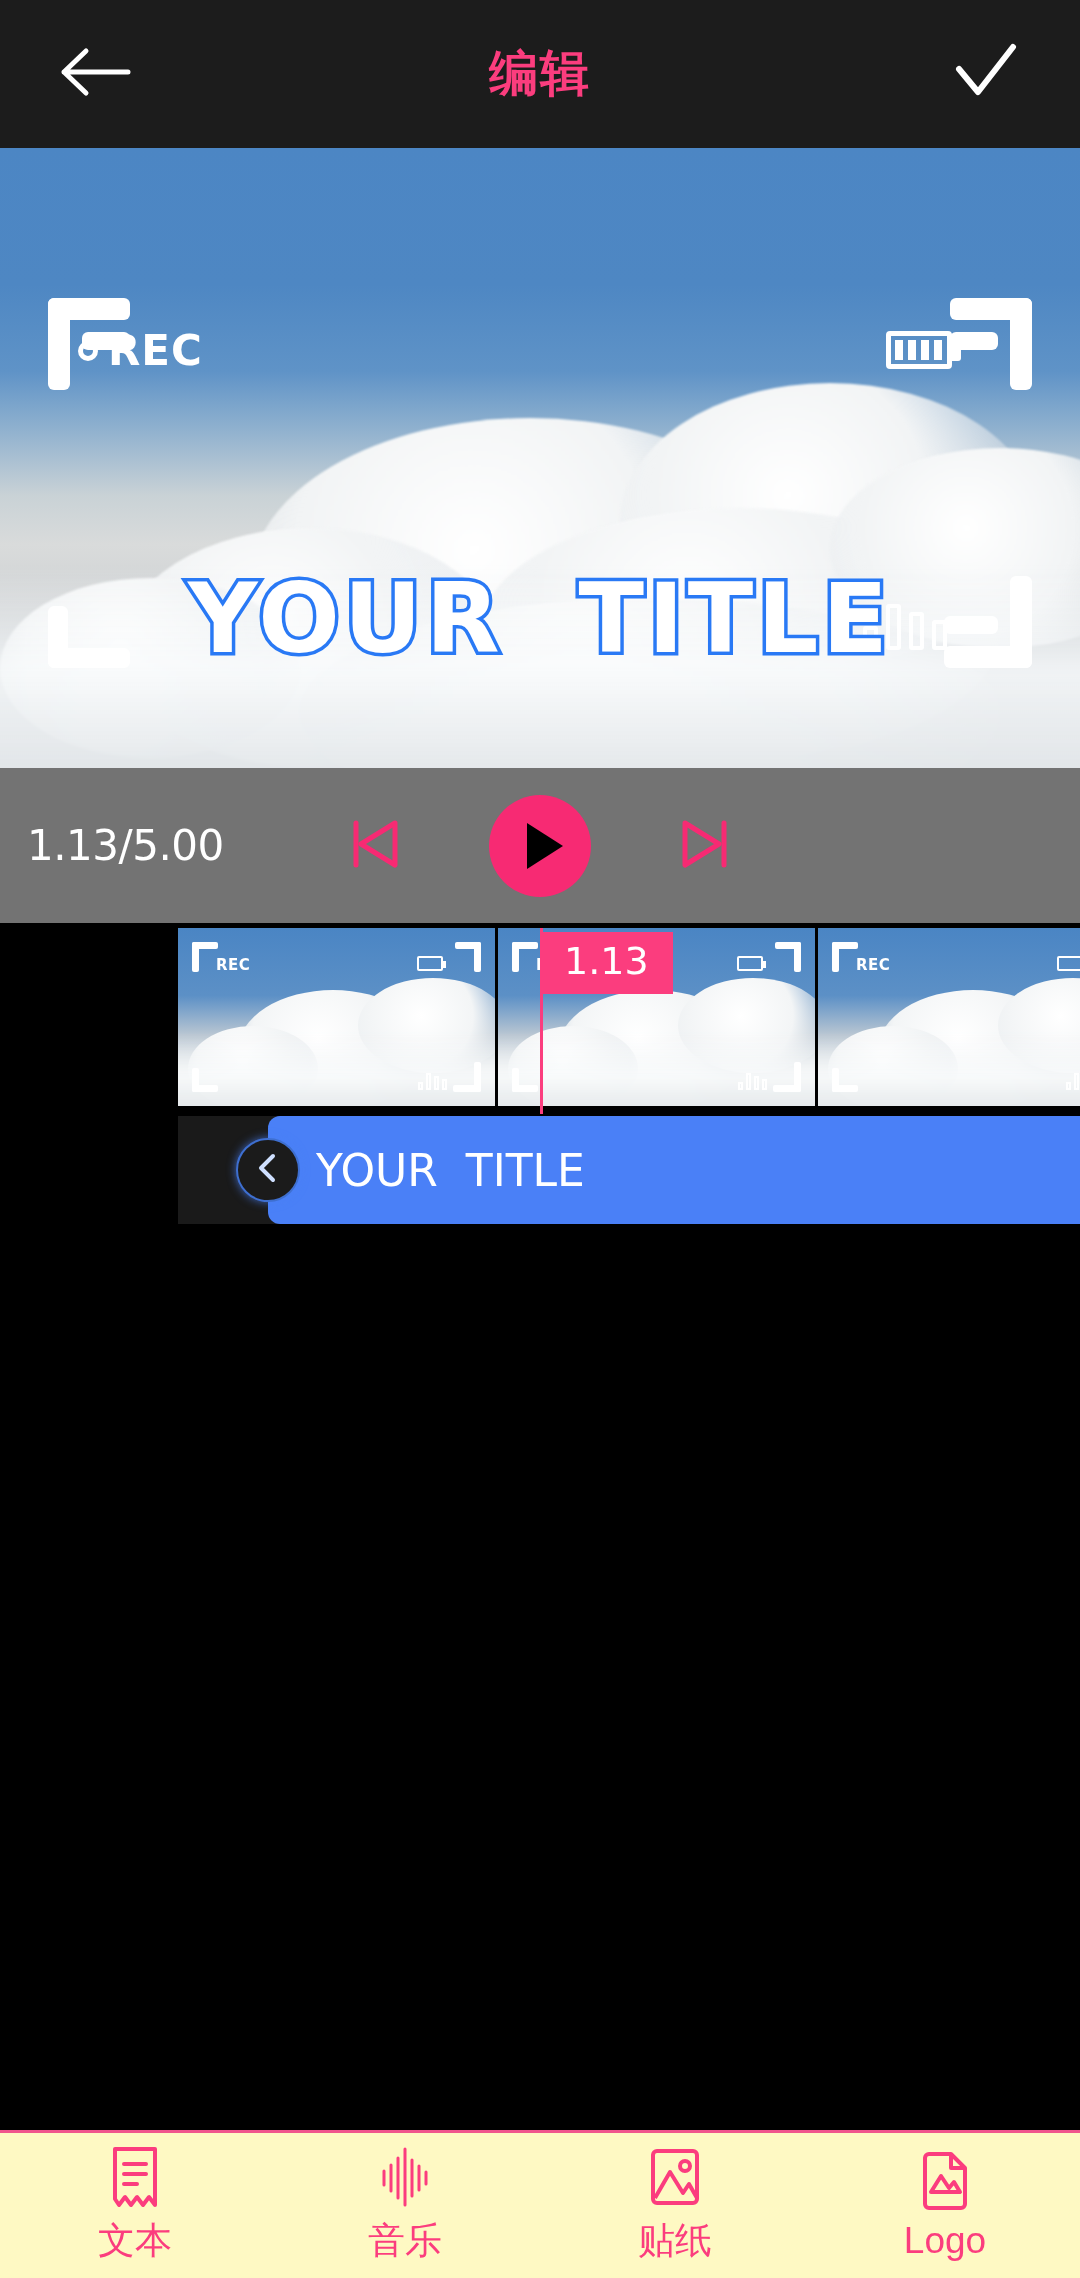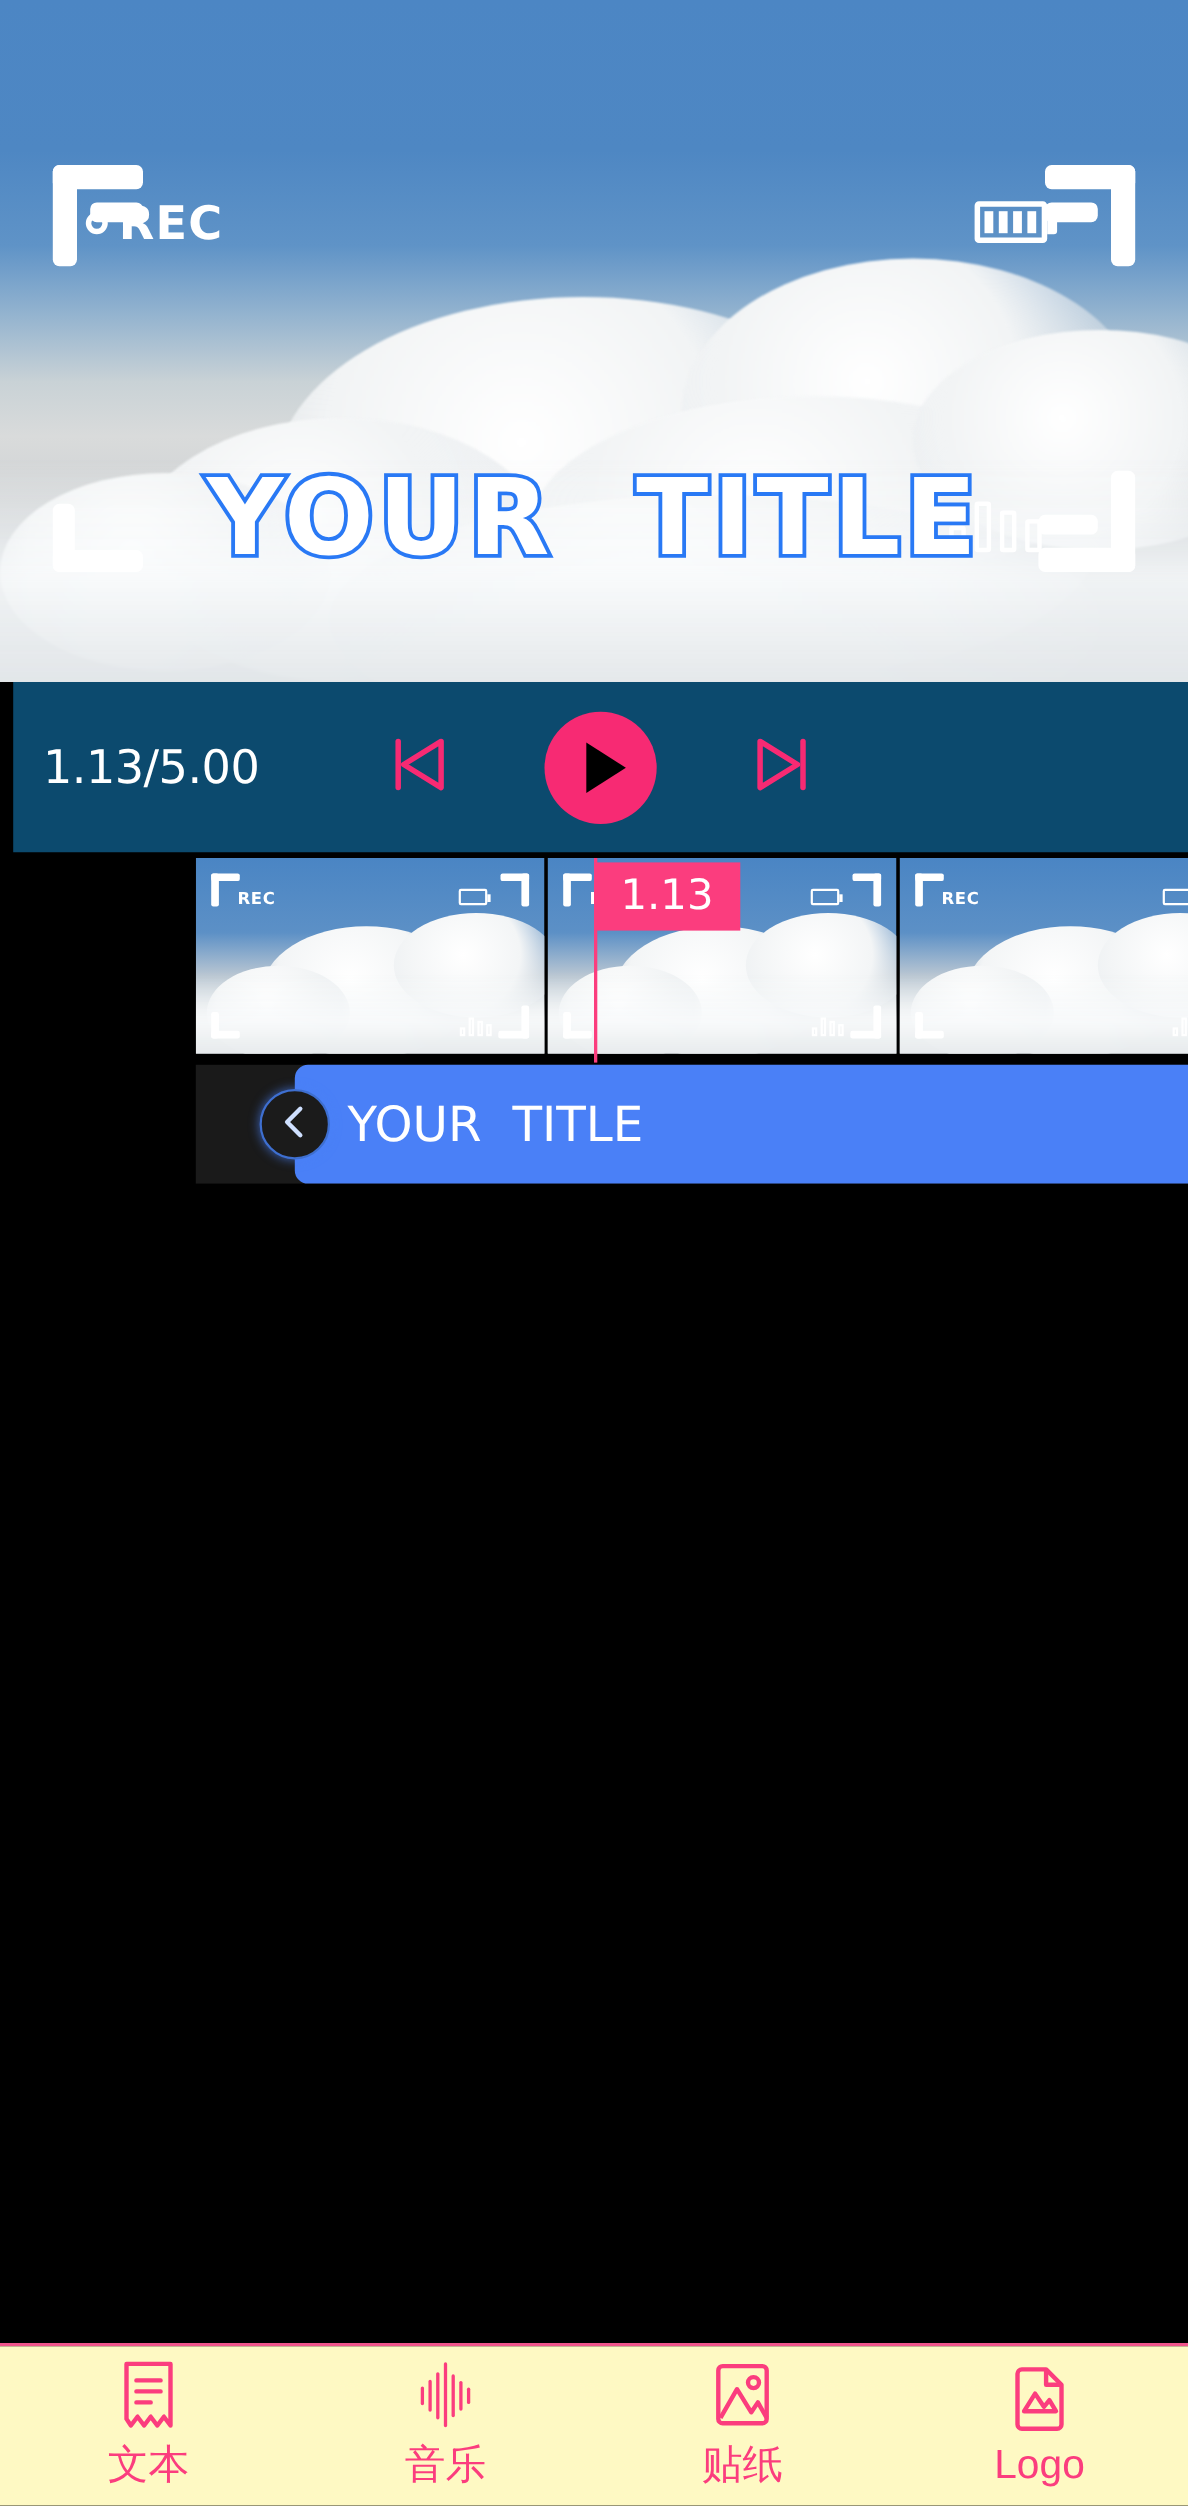--- a/index.html
+++ b/index.html
@@ -169,24 +169,23 @@
     white-space: pre;
     -webkit-text-stroke: 7px #2979f5;
     paint-order: stroke fill;
   }
 
   
   .playbar {
     position: relative;
     height: 155px;
     flex: 0 0 155px;
-    background: #0c4a6e;
-    display: flex;
-    align-items: center;
-    margin-left: 12px;
+    background: #737373;
+    display: flex;
+    align-items: center;
   }
   .time-readout {
     position: absolute;
     left: 27px;
     font-size: 42px;
     color: #fff;
     font-family: "DejaVu Sans", sans-serif;
     letter-spacing: -0.5px;
   }
   .transport {
@@ -369,20 +368,39 @@
     font-size: 37px;
     color: #fb3d7e;
   }
   .nav-icon { height: 62px; display: flex; align-items: center; justify-content: center; }
 </style>
 </head>
 <body>
 
 <div class="app">
 
+  <div class="header">
+    <div class="hdr-btn">
+      <span>
+        <svg width="76" height="52" viewBox="0 0 76 52">
+          <path d="M72 26 H8 M8 26 L30 5 M8 26 L30 47" stroke="#ffffff" stroke-width="5" fill="none" stroke-linecap="round" stroke-linejoin="round"></path>
+        </svg>
+      </span>
+    </div>
+
+    <div class="hdr-title">编辑</div>
+
+    <div class="hdr-btn">
+      <span>
+        <svg width="70" height="58" viewBox="0 0 70 58">
+          <path d="M8 26 L27 49 L62 4" stroke="#ffffff" stroke-width="6" fill="none" stroke-linecap="round" stroke-linejoin="round"></path>
+        </svg>
+      </span>
+    </div>
+  </div>
 
   <div class="preview">
     <div class="cloud c1"></div>
     <div class="cloud c2"></div>
     <div class="cloud c3"></div>
     <div class="cloud c4"></div>
     <div class="cloud c5"></div>
     <div class="cloud c6"></div>
     <div class="cloud c7"></div>
     <div class="cbase"></div>

